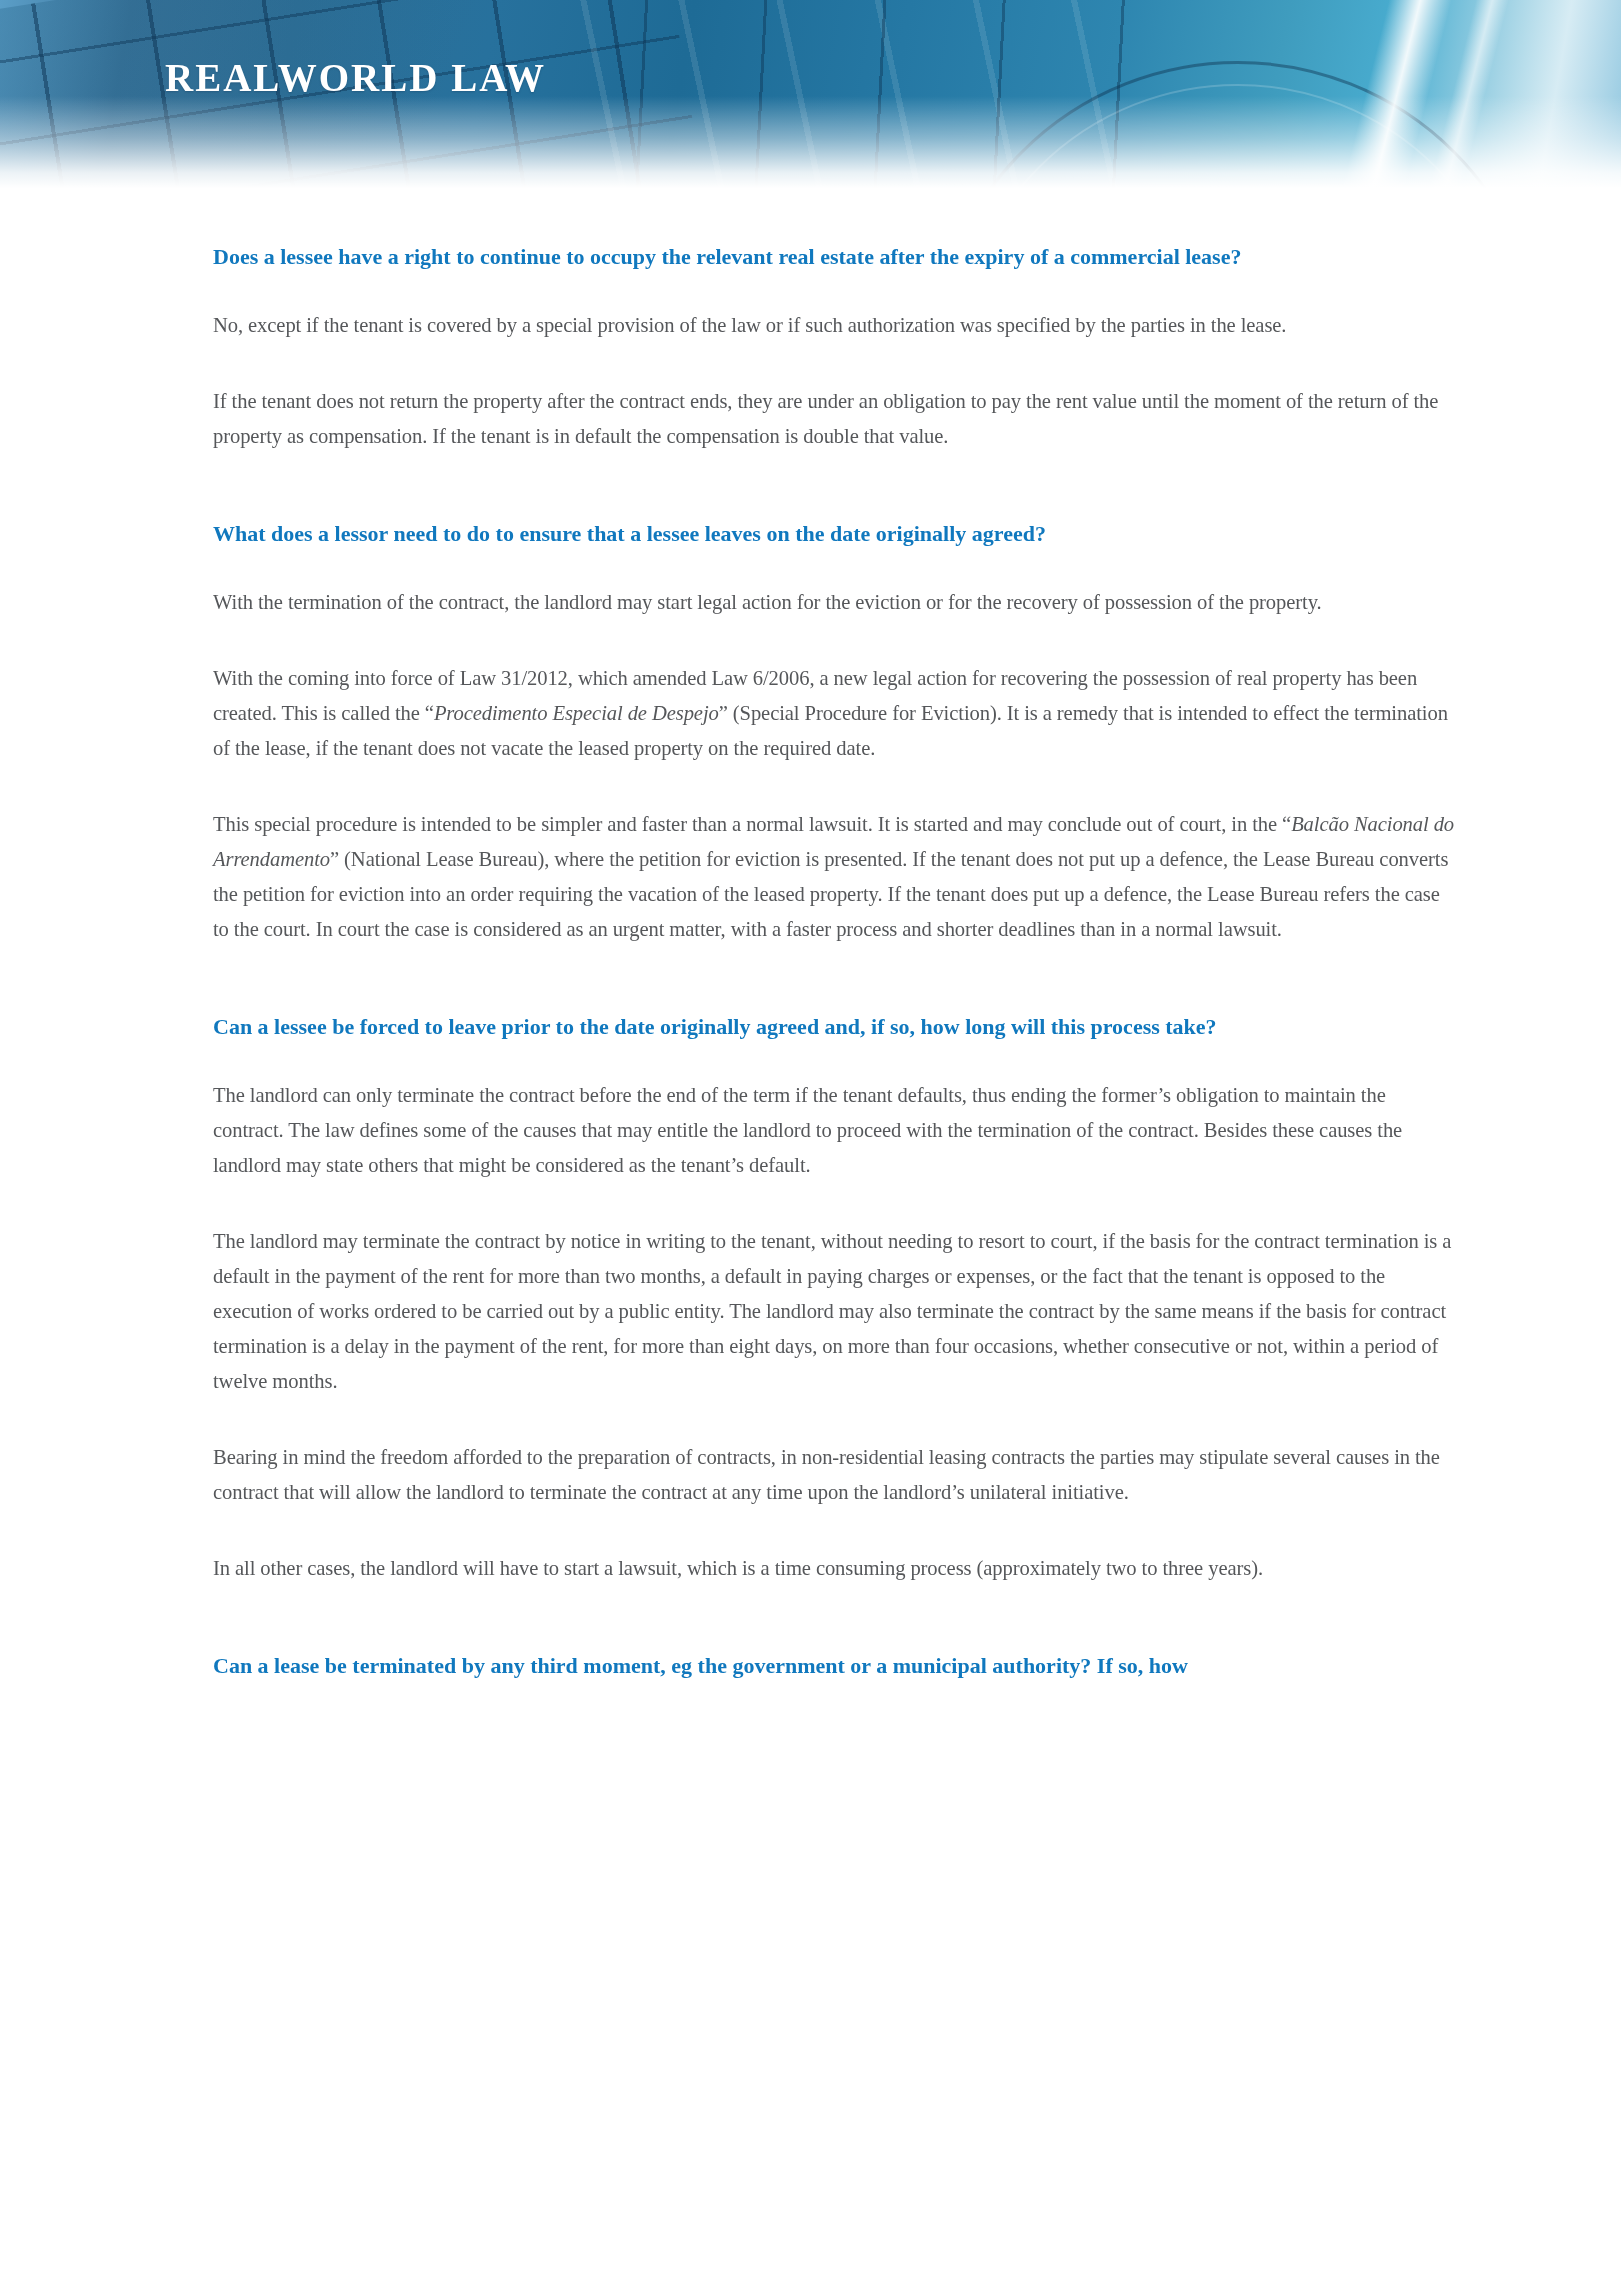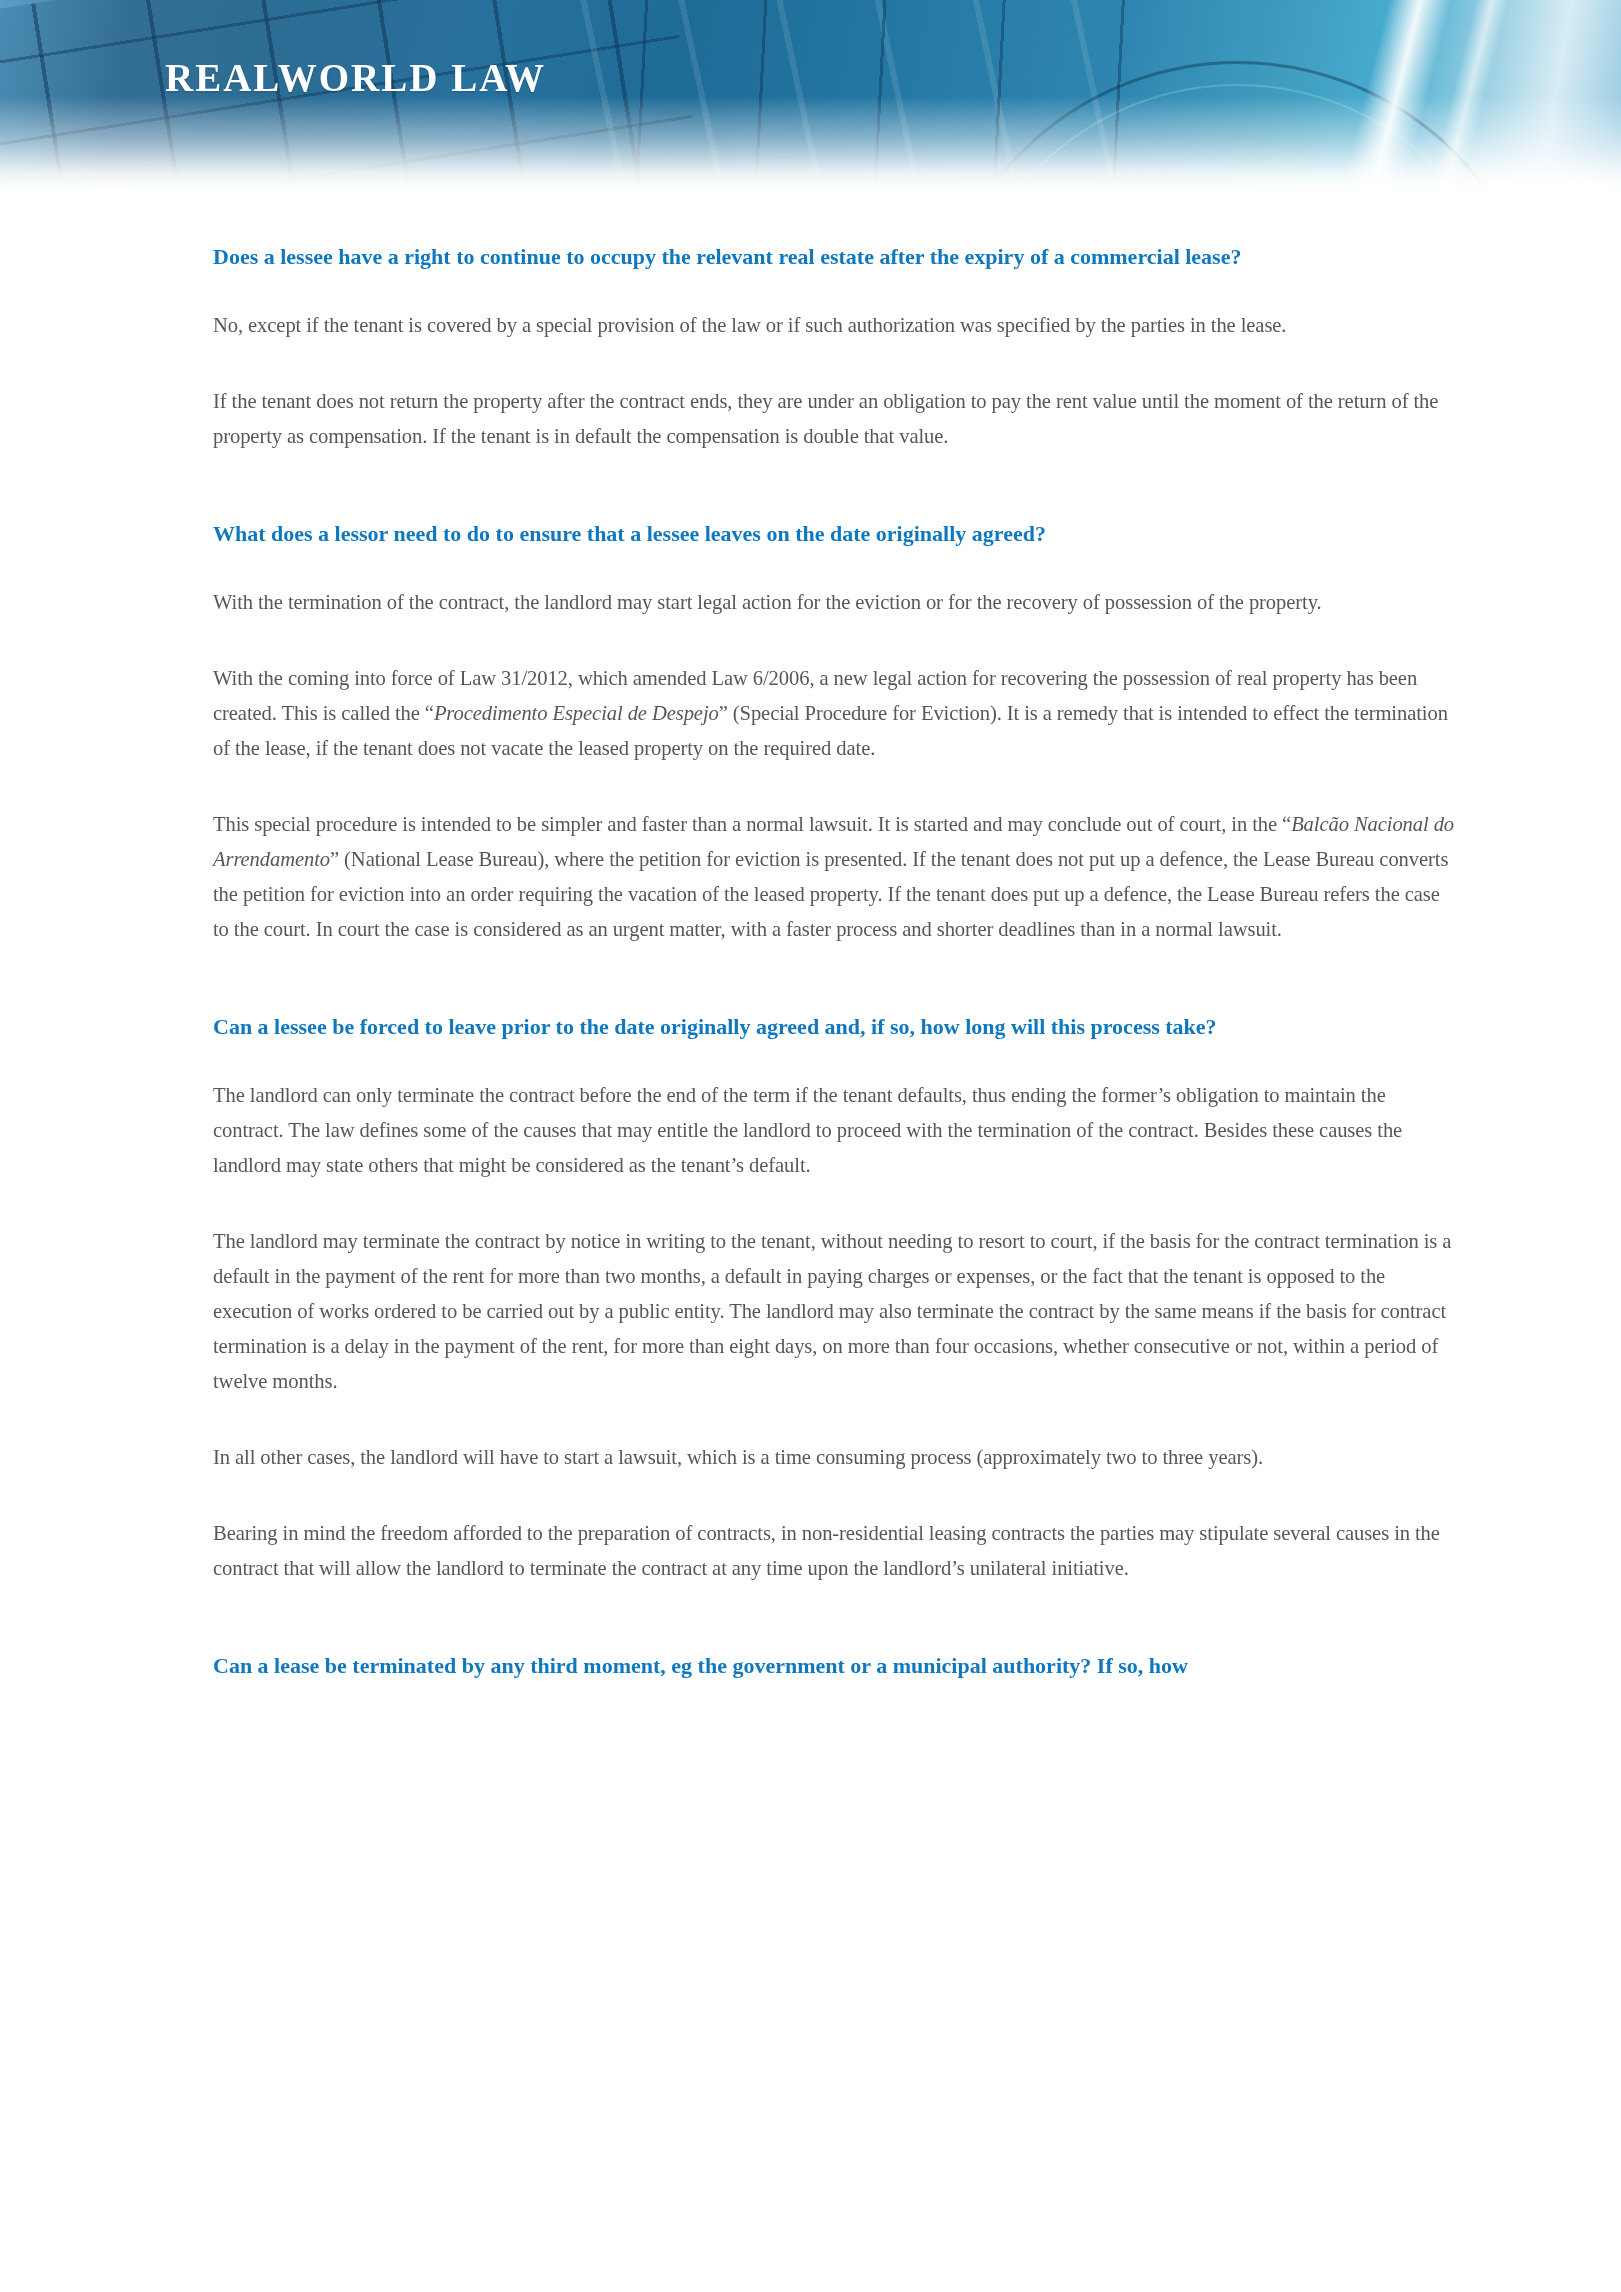--- a/index.html
+++ b/index.html
@@ -133,22 +133,22 @@
       <h2 class="section-heading">What does a lessor need to do to ensure that a lessee leaves on the date originally agreed?</h2>
       <p class="body-paragraph"><span>With the termination of the contract, the landlord may start legal action for the eviction or for the recovery of possession of the property.</span></p>
       <p class="body-paragraph"><span>With the coming into force of Law 31/2012, which amended Law 6/2006, a new legal action for recovering the possession of real property has been created. This is called the “</span><i>Procedimento Especial de Despejo</i><span>” (Special Procedure for Eviction). It is a remedy that is intended to effect the termination of the lease, if the tenant does not vacate the leased property on the required date.</span></p>
       <p class="body-paragraph"><span>This special procedure is intended to be simpler and faster than a normal lawsuit. It is started and may conclude out of court, in the “</span><i>Balcão Nacional do Arrendamento</i><span>” (National Lease Bureau), where the petition for eviction is presented. If the tenant does not put up a defence, the Lease Bureau converts the petition for eviction into an order requiring the vacation of the leased property. If the tenant does put up a defence, the Lease Bureau refers the case to the court. In court the case is considered as an urgent matter, with a faster process and shorter deadlines than in a normal lawsuit.</span></p>
     </section>
 
     <section class="section">
       <h2 class="section-heading">Can a lessee be forced to leave prior to the date originally agreed and, if so, how long will this process take?</h2>
       <p class="body-paragraph"><span>The landlord can only terminate the contract before the end of the term if the tenant defaults, thus ending the former’s obligation to maintain the contract. The law defines some of the causes that may entitle the landlord to proceed with the termination of the contract. Besides these causes the landlord may state others that might be considered as the tenant’s default.</span></p>
       <p class="body-paragraph"><span>The landlord may terminate the contract by notice in writing to the tenant, without needing to resort to court, if the basis for the contract termination is a default in the payment of the rent for more than two months, a default in paying charges or expenses, or the fact that the tenant is opposed to the execution of works ordered to be carried out by a public entity. The landlord may also terminate the contract by the same means if the basis for contract termination is a delay in the payment of the rent, for more than eight days, on more than four occasions, whether consecutive or not, within a period of twelve months.</span></p>
+      <p class="body-paragraph"><span>Bearing in mind the freedom afforded to the preparation of contracts, in non-residential leasing contracts the parties may stipulate several causes in the contract that will allow the landlord to terminate the contract at any time upon the landlord’s unilateral initiative.</span></p>
       <p class="body-paragraph"><span>In all other cases, the landlord will have to start a lawsuit, which is a time consuming process (approximately two to three years).</span></p>
-      <p class="body-paragraph"><span>Bearing in mind the freedom afforded to the preparation of contracts, in non-residential leasing contracts the parties may stipulate several causes in the contract that will allow the landlord to terminate the contract at any time upon the landlord’s unilateral initiative.</span></p>
     </section>
 
     <section class="section">
       <h2 class="section-heading">Can a lease be terminated by any third moment, eg the government or a municipal authority? If so, how</h2>
     </section>
 
   </main>
 
   <div class="page-footer">
     <span class="page-number">434</span>

